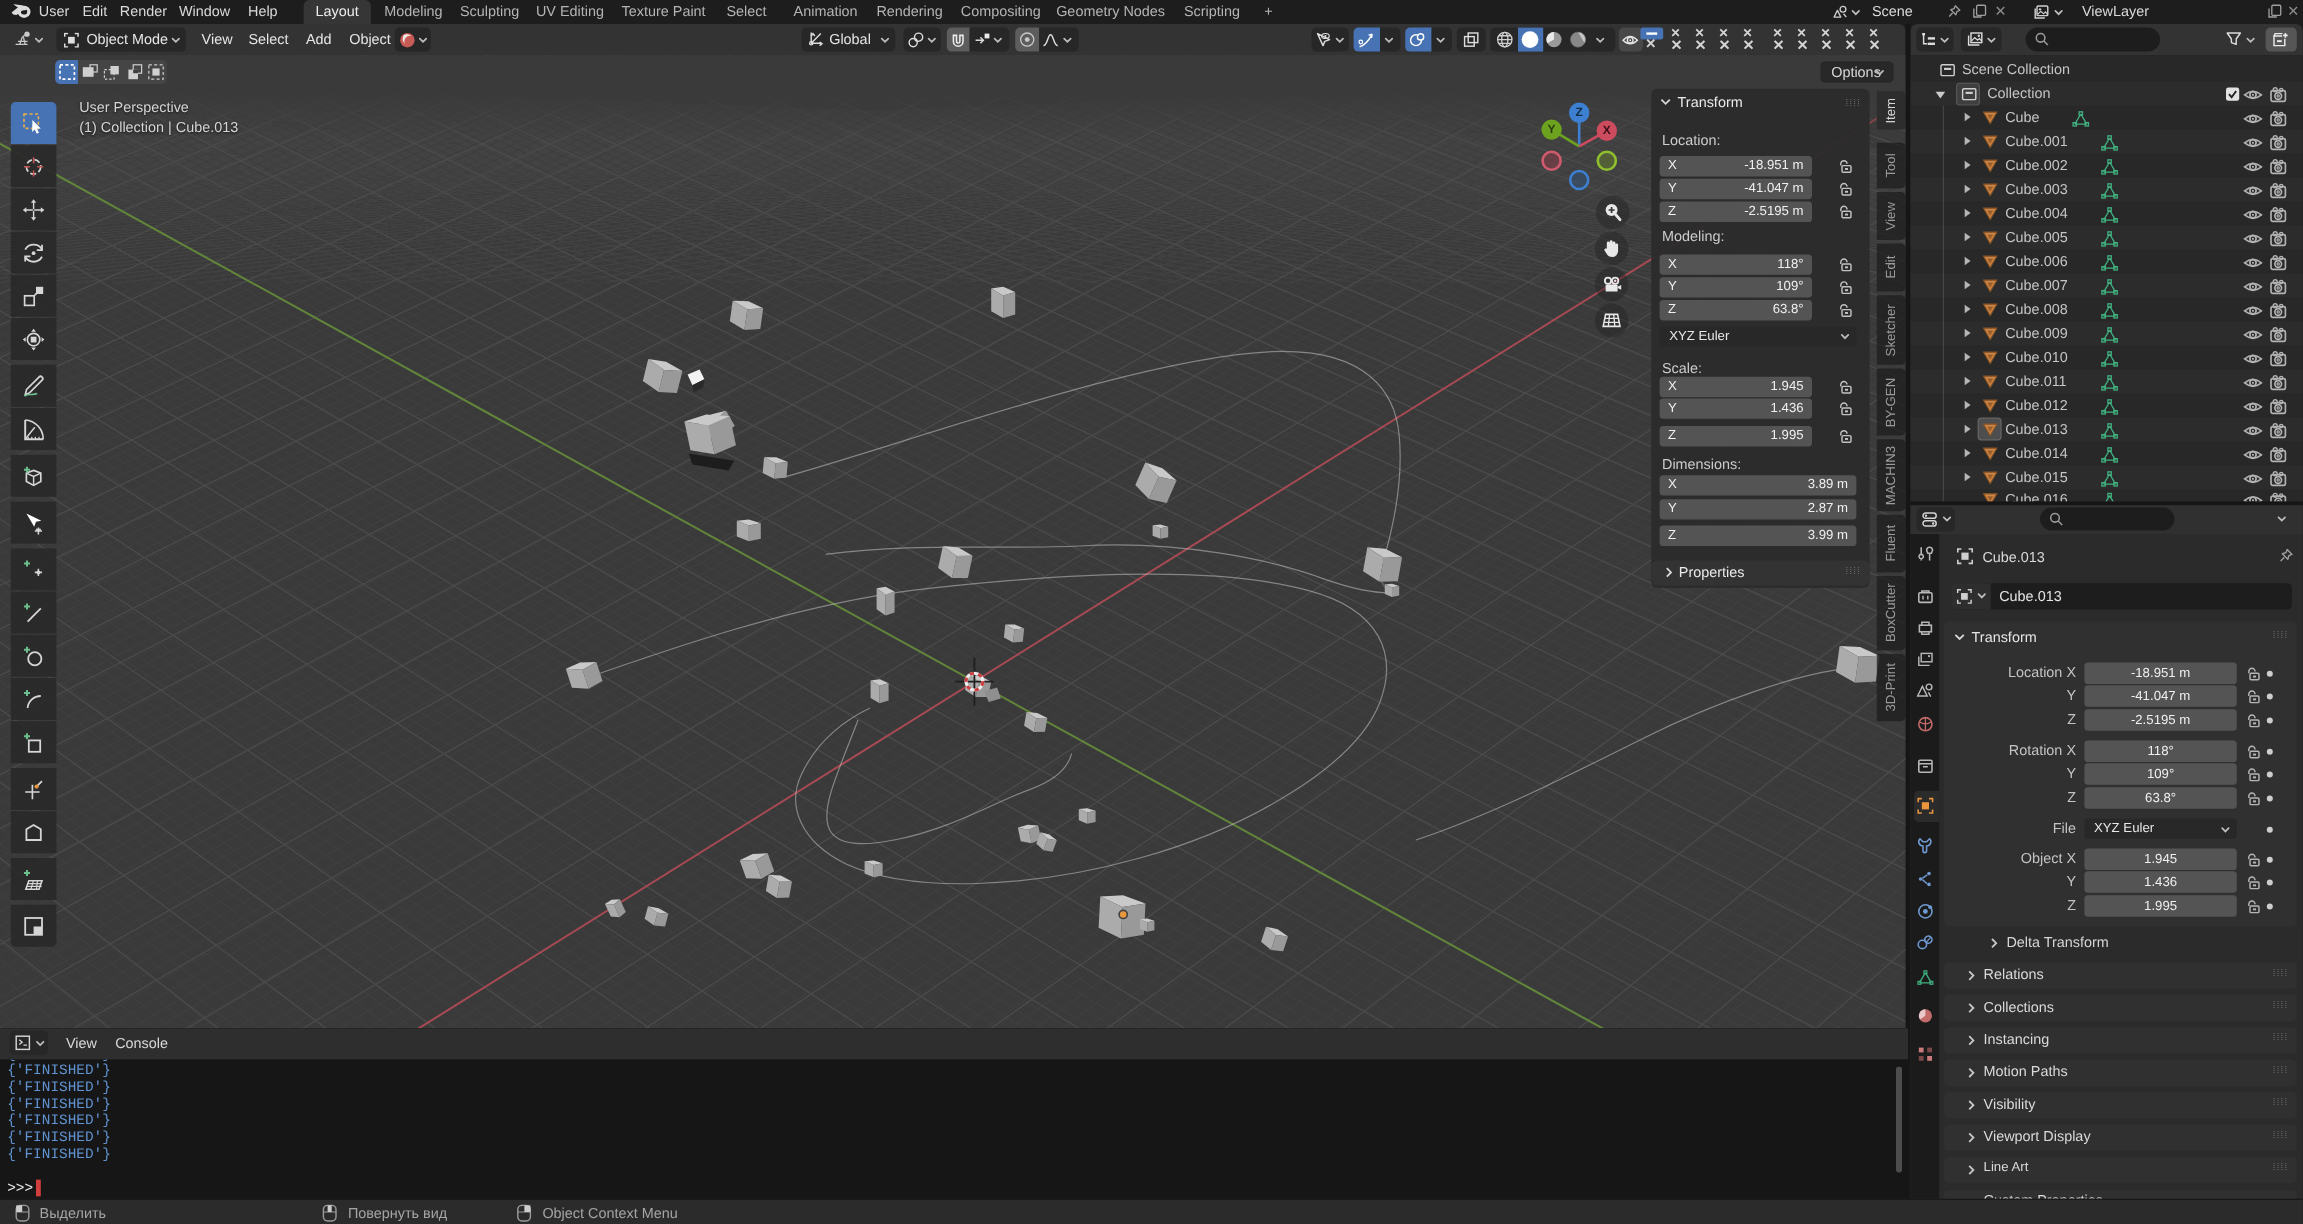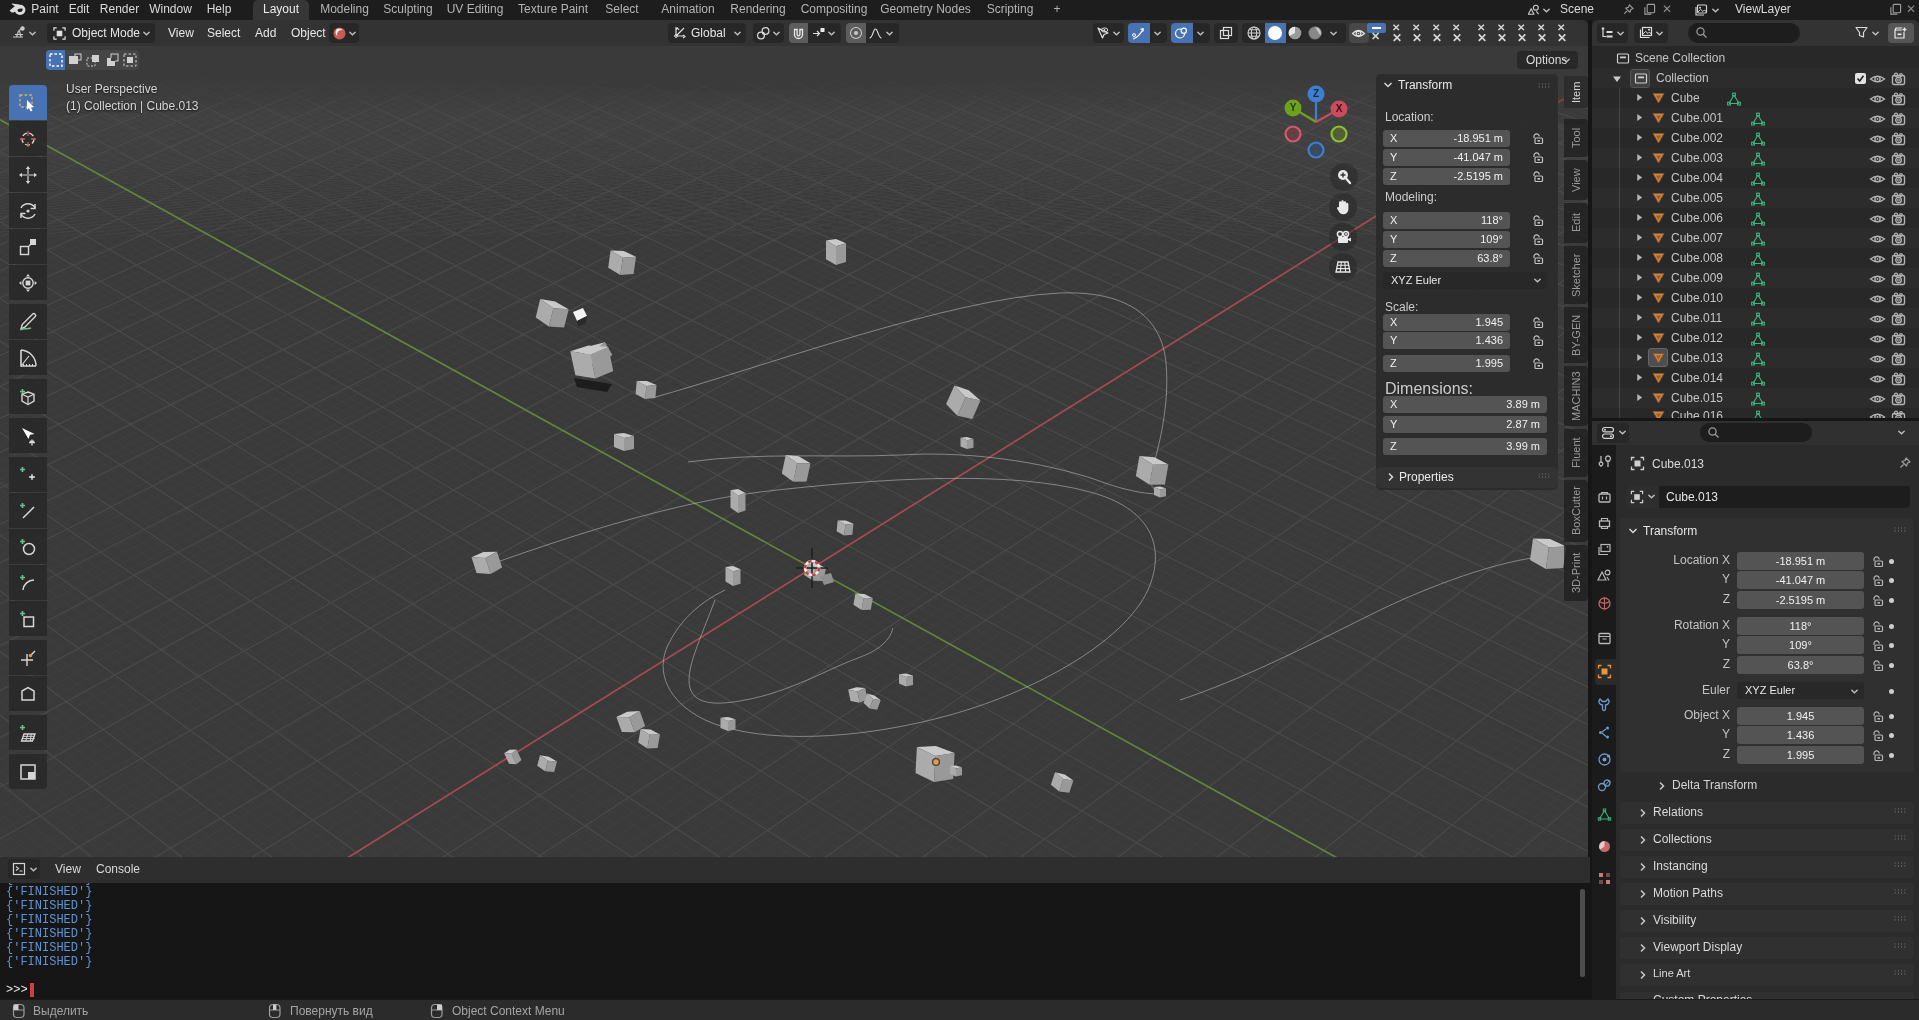--- a/index.html
+++ b/index.html
@@ -32,21 +32,21 @@
 .ntab span{writing-mode:vertical-rl;transform:rotate(180deg);display:inline-block;height:100%;line-height:24px}
 .tbtn{position:absolute;left:0;width:38px;height:35px;background:rgba(41,41,41,.92);display:flex;align-items:center;justify-content:center}
 </style></head><body>
 <div id="topbar" class="abs">
 <svg class="abs" style="left:9px;top:2px" width="17" height="15" viewBox="0 0 22 18">
 <path fill="#dcdcdc" d="M9.5 6.2 L3.4 1.8 Q2.5 1.1 3.8 1.2 L13.8 2.6 Z"></path>
 <path fill="#dcdcdc" d="M0.8 10.2 L8.6 3.9 L13.4 7.3 L6.2 13.0 Q2.2 13.2 0.8 10.2 Z"></path>
 <path fill="#dcdcdc" d="M7.3 9.4 a7.0 6.6 0 1 0 14 0 a7.0 6.6 0 1 0 -14 0 Z M10.9 9.0 a3.4 3.2 0 1 1 6.8 0.3 a3.4 3.2 0 1 1 -6.8 -0.3 Z"></path>
 <path fill="#dcdcdc" d="M11.5 6.8 A3.4 3.2 0 0 1 17.6 7.6 L11.8 7.9 Z"></path>
 </svg>
-<div class="menu" style="left:30px;width:30px;text-align:center">Paint</div>
+<div class="menu" style="left:30px;width:30px;text-align:center">User</div>
 <div class="menu" style="left:64px;width:30px;text-align:center">Edit</div>
 <div class="menu" style="left:98px;width:43px;text-align:center">Render</div>
 <div class="menu" style="left:146px;width:49px;text-align:center">Window</div>
 <div class="menu" style="left:202px;width:34px;text-align:center">Help</div>
 <div class="tab tabactive" style="left:253px;width:56px">Layout</div>
 <div class="tab " style="left:316px;width:57px">Modeling</div>
 <div class="tab " style="left:379px;width:58px">Sculpting</div>
 <div class="tab " style="left:442px;width:66px">UV Editing</div>
 <div class="tab " style="left:517px;width:72px">Texture Paint</div>
 <div class="tab " style="left:596px;width:52px">Select</div>
@@ -1629,21 +1629,21 @@
     </svg>
 <div class="pfield" style="left:1383px;top:309px;width:127px">
       <span class="fl">Z</span>
       <span class="fv">1.995</span>
     </div>
     <svg class="abs" style="left:1532px;top:311px" width="12" height="13" viewBox="0 0 12 13">
 <rect x="3" y="6" width="7.5" height="5.5" rx="1" fill="none" stroke="#c2c2c2" stroke-width="1.2"></rect>
 <path d="M2 6 V4.5 a2.6 2.6 0 0 1 5.2 0" fill="none" stroke="#c2c2c2" stroke-width="1.2"></path>
 <rect x="5.5" y="8" width="2.5" height="1.6" fill="#c2c2c2"></rect>
     </svg>
-<div class="abs" style="left:1385px;top:334px;font-size:16px;color:#cccccc">Dimensions:</div>
+<div class="abs" style="left:1385px;top:334px;font-size:12px;color:#cccccc">Dimensions:</div>
 <div class="pfield" style="left:1383px;top:350px;width:164px">
       <span class="fl">X</span>
       <span class="fv">3.89 m</span>
     </div>
 <div class="pfield" style="left:1383px;top:370px;width:164px">
       <span class="fl">Y</span>
       <span class="fv">2.87 m</span>
     </div>
 <div class="pfield" style="left:1383px;top:392px;width:164px">
       <span class="fl">Z</span>
@@ -2340,21 +2340,21 @@
     </svg>
     <div class="abs" style="left:297px;top:222px;width:5px;height:5px;border-radius:50%;background:#cdcdcd"></div>
 <div class="plabel" style="left:0px;top:236px;width:138px">Z</div>
     <div class="pfield" style="left:145px;top:235px;width:127px;height:18px;text-align:center;line-height:18px">63.8°</div>
     <svg class="abs" style="left:280px;top:238px" width="12" height="13" viewBox="0 0 12 13">
 <rect x="3" y="6" width="7.5" height="5.5" rx="1" fill="none" stroke="#b5b5b5" stroke-width="1.2"></rect>
 <path d="M2 6 V4.5 a2.6 2.6 0 0 1 5.2 0" fill="none" stroke="#b5b5b5" stroke-width="1.2"></path>
 <rect x="5.5" y="8" width="2.5" height="1.6" fill="#b5b5b5"></rect>
     </svg>
     <div class="abs" style="left:297px;top:242px;width:5px;height:5px;border-radius:50%;background:#cdcdcd"></div>
-<div class="plabel" style="left:0px;top:262px;width:138px">Euler</div>
+<div class="plabel" style="left:0px;top:262px;width:138px">File</div>
     <div class="abs" style="left:145px;top:261px;width:127px;height:17px;background:#282828;border-radius:3px;font-size:11px;color:#e8e8e8">
       <span style="position:absolute;left:8px;top:2px">XYZ Euler</span>
     </div>
     <svg class="abs" style="left:258px;top:266px" width="9" height="9" viewBox="0 0 10 10">
       <path d="M2 3.5 L5 6.5 L8 3.5" stroke="#bdbdbd" stroke-width="1.6" fill="none" stroke-linecap="round"></path>
     </svg>
     <div class="abs" style="left:297px;top:268px;width:5px;height:5px;border-radius:50%;background:#cdcdcd"></div>
 <div class="plabel" style="left:0px;top:287px;width:138px">Object X</div>
     <div class="pfield" style="left:145px;top:286px;width:127px;height:18px;text-align:center;line-height:18px">1.945</div>
     <svg class="abs" style="left:280px;top:289px" width="12" height="13" viewBox="0 0 12 13">

